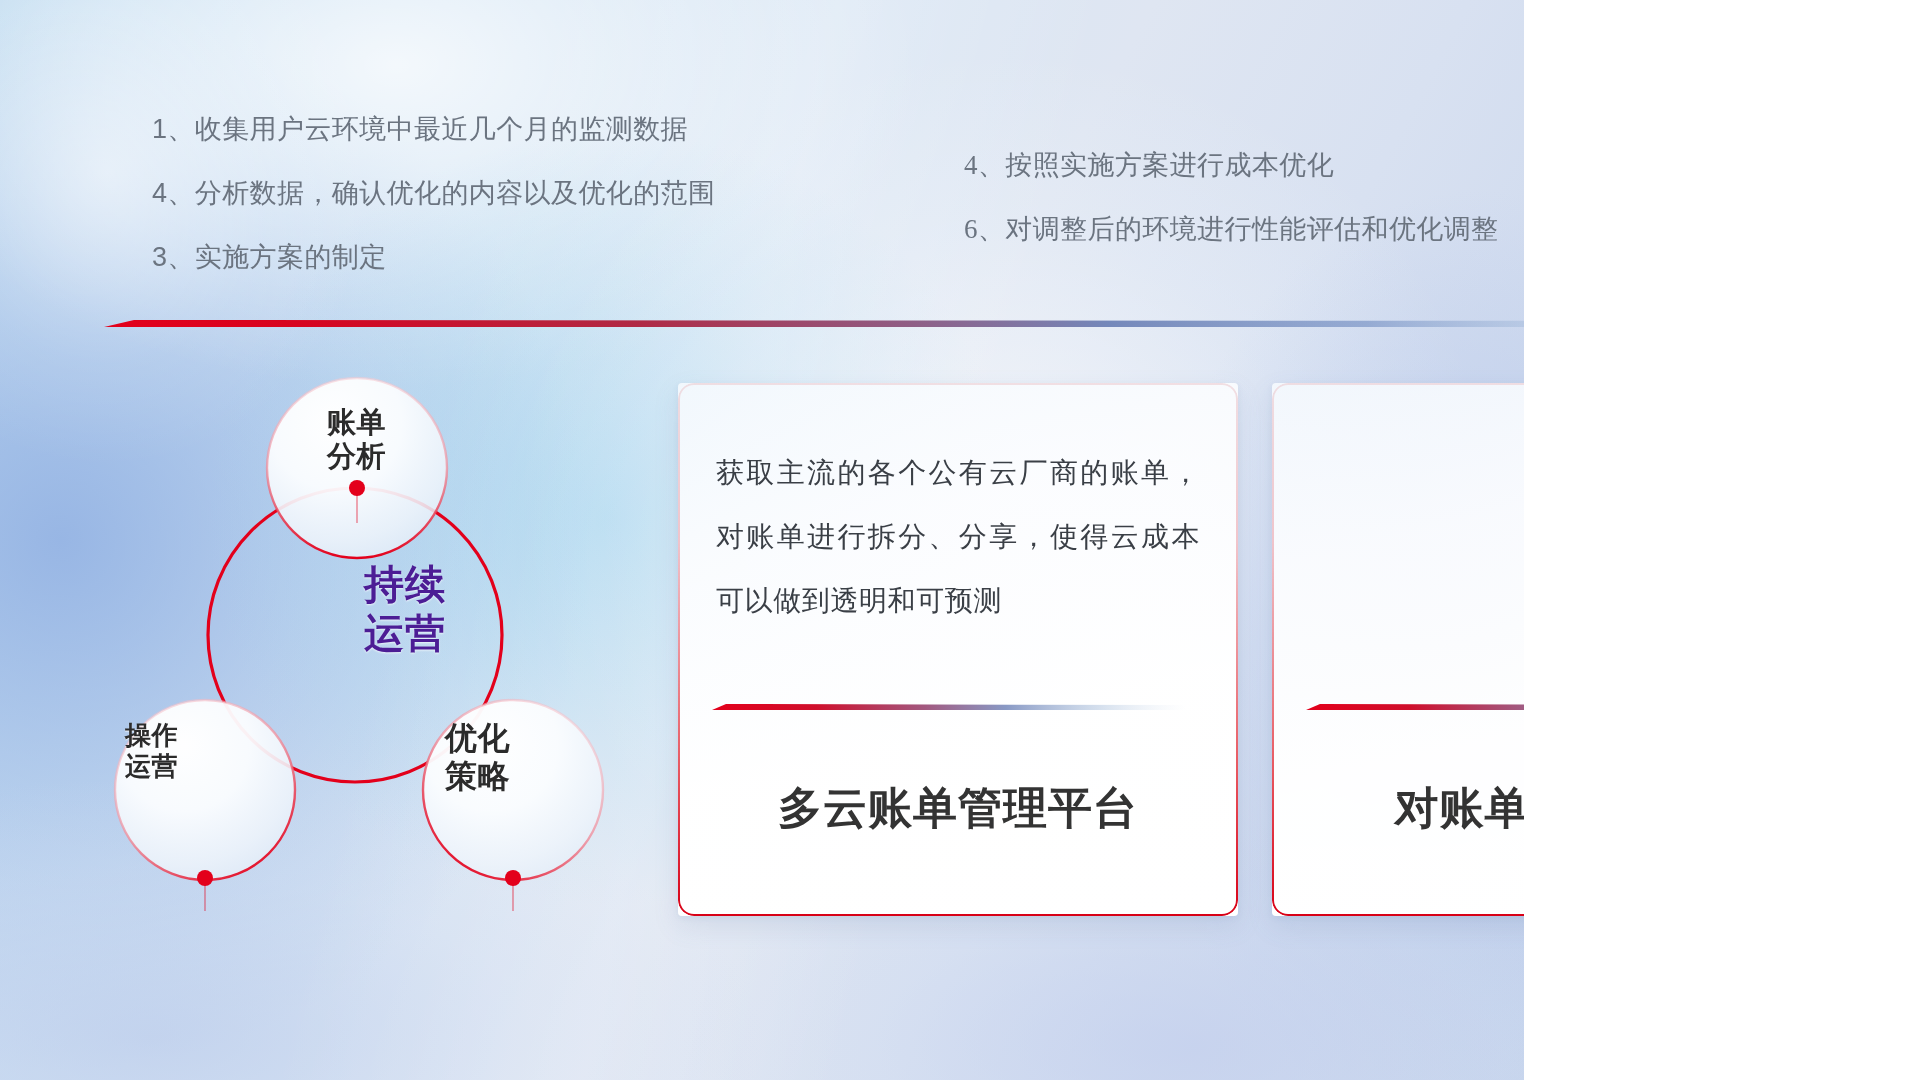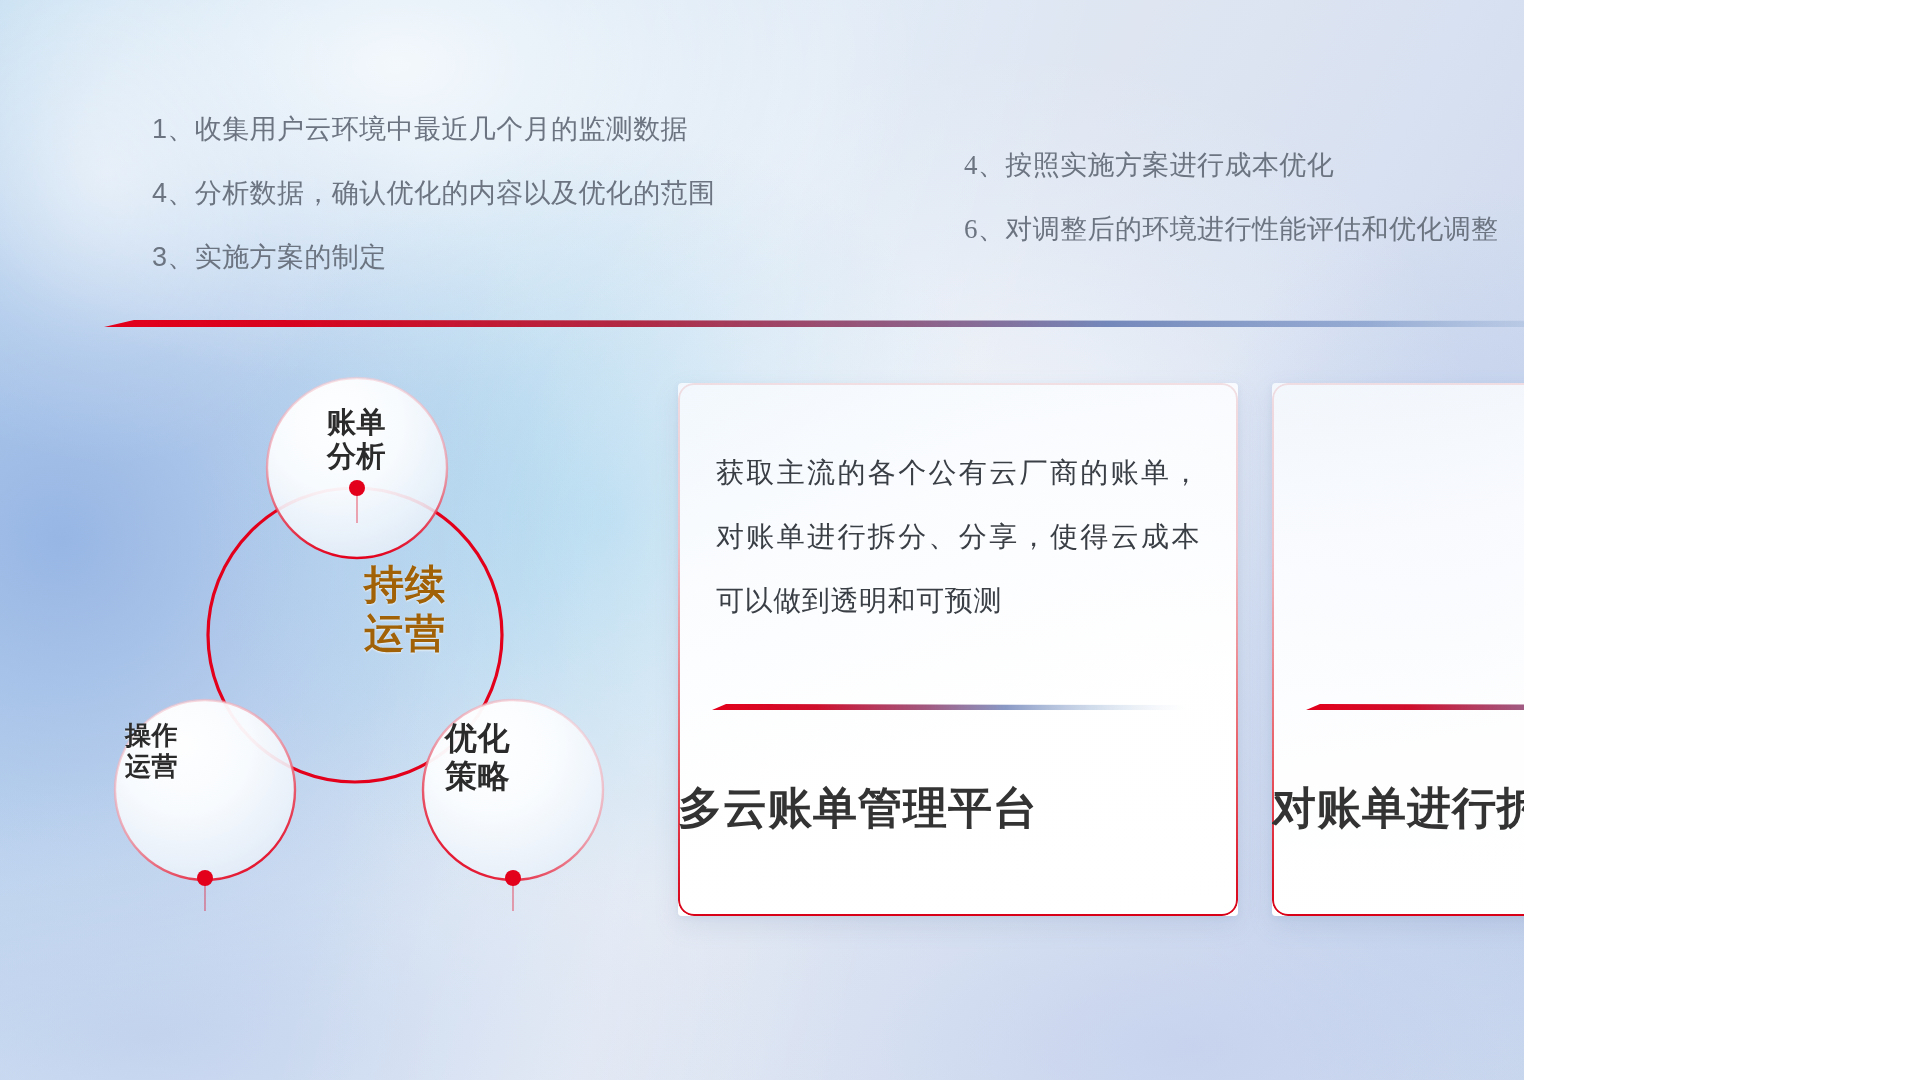--- a/index.html
+++ b/index.html
@@ -106,21 +106,21 @@
   .bubble-top    { left: 232px; top: 60px;  width: 180px; font-size: 29px; }
   .bubble-left   { left: 30px;  top: 375px; width: 170px; font-size: 26px; }
   .bubble-right  { left: 350px; top: 375px; width: 170px; font-size: 32px; }
 
   .center-label {
     position: absolute;
     left: 205px;
     top: 215px;
     width: 210px;
     text-align: center;
-    color: #a16207;
+    color: #4c1d95;
     font-weight: bold;
     font-size: 40px;
     line-height: 1.22;
     white-space: pre-line;
     letter-spacing: 1px;
     text-shadow: 0 1px 2px rgba(255,255,255,0.7);
   }
 
   
   .card {
@@ -183,21 +183,21 @@
     width: 474px;
     height: 7px;
     top: 314px;
   }
 
   .card-title {
     position: absolute;
     left: 0;
     right: 0;
     top: 396px;
-    text-align: left;
+    text-align: center;
     color: #333333;
     font-weight: bold;
     font-size: 44px;
     letter-spacing: 1px;
     white-space: nowrap;
   }
 </style>
 </head>
 <body>
 

